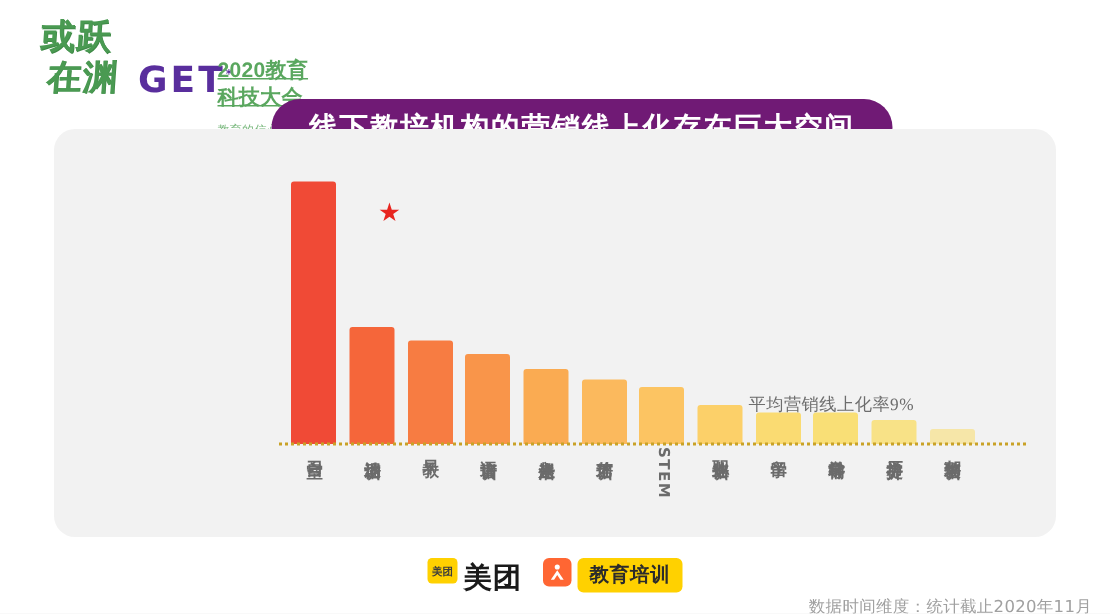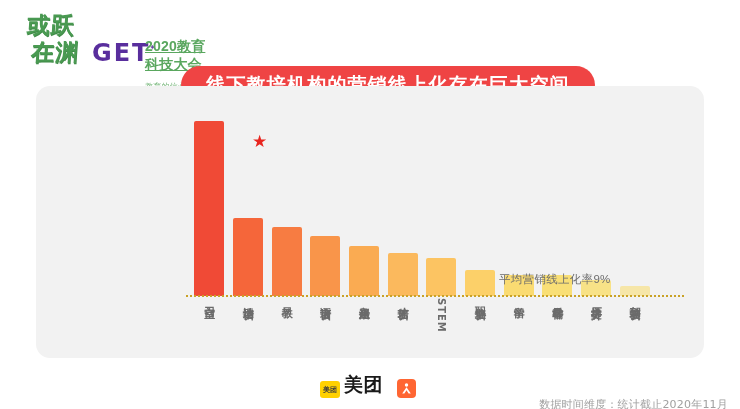--- a/index.html
+++ b/index.html
@@ -76,21 +76,21 @@
     margin-top: 46px;
   }
 
   
   #title-pill {
     position: absolute;
     left: 181px;
     top: 66px;
     width: 414px;
     height: 38px;
-    background: #ef4444;
+    background: #701a75;
     border-radius: 19px;
     display: flex;
     align-items: center;
     justify-content: center;
     box-sizing: border-box;
   }
   #title-pill .txt {
     color: #ffffff;
     font-size: 19px;
     font-weight: bold;
@@ -178,25 +178,25 @@
     position: absolute;
     left: 150px;
     top: 209px;
     width: 498px;
     height: 0;
     border-top: 2px dotted #C9A227;
   }
   #avg-label {
     position: absolute;
     left: 463px;
-    top: 186px;
+    top: 176px;
     font-size: 11.5px;
     color: #6d6d6d;
     letter-spacing: 0.3px;
-    font-family: Liberation Sans, sans-serif;
+    font-family: Liberation Serif, serif;
     white-space: nowrap;
   }
 
   
   #x-labels {
     position: absolute;
     left: 154px;
     top: 212px;
     width: 464px;
     height: 58px;
@@ -221,21 +221,21 @@
     font-size: 10px;
   }
 
   
   #footer-brands {
     position: absolute;
     left: 0;
     top: 372px;
     width: 740px;
     display: flex;
-    align-items: flex-end;
+    align-items: flex-start;
     justify-content: center;
   }
   .mt-badge {
     width: 20px;
     height: 17px;
     background: #FFD100;
     border-radius: 3px;
     color: #3d3d3d;
     font-size: 7px;
     font-weight: bold;
@@ -405,15 +405,16 @@
 
 <div id="footer-brands">
   <div class="mt-badge">美团</div>
   <div class="mt-name">美团</div>
   <div class="dp-badge">
     <svg width="13" height="13" viewBox="0 0 13 13" aria-hidden="true">
       <circle cx="6.5" cy="3" r="1.7" fill="#ffffff"></circle>
       <path d="M2.2 11.5 L6.5 5.2 L10.8 11.5 L8.6 11.5 L6.5 8.3 L4.4 11.5 Z" fill="#ffffff"></path>
     </svg>
   </div>
+  <div class="edu-badge">教育培训</div>
 </div>
 
 <div id="footnote">数据时间维度：统计截止2020年11月</div>
 
 </body></html>

